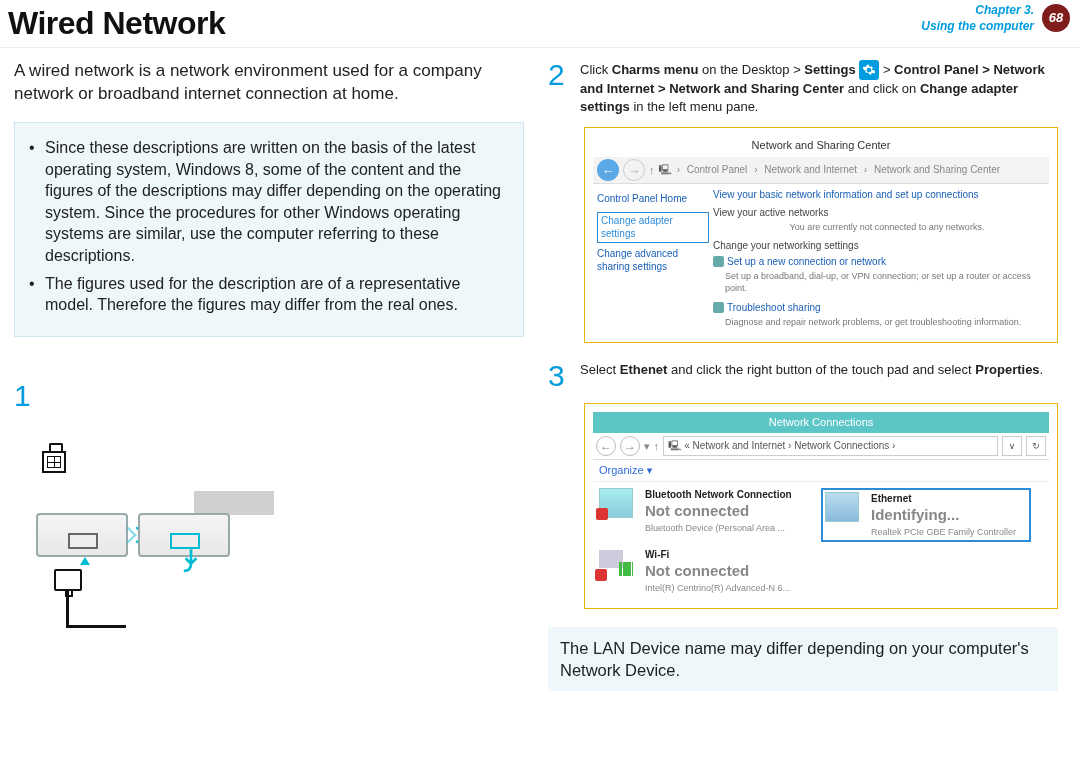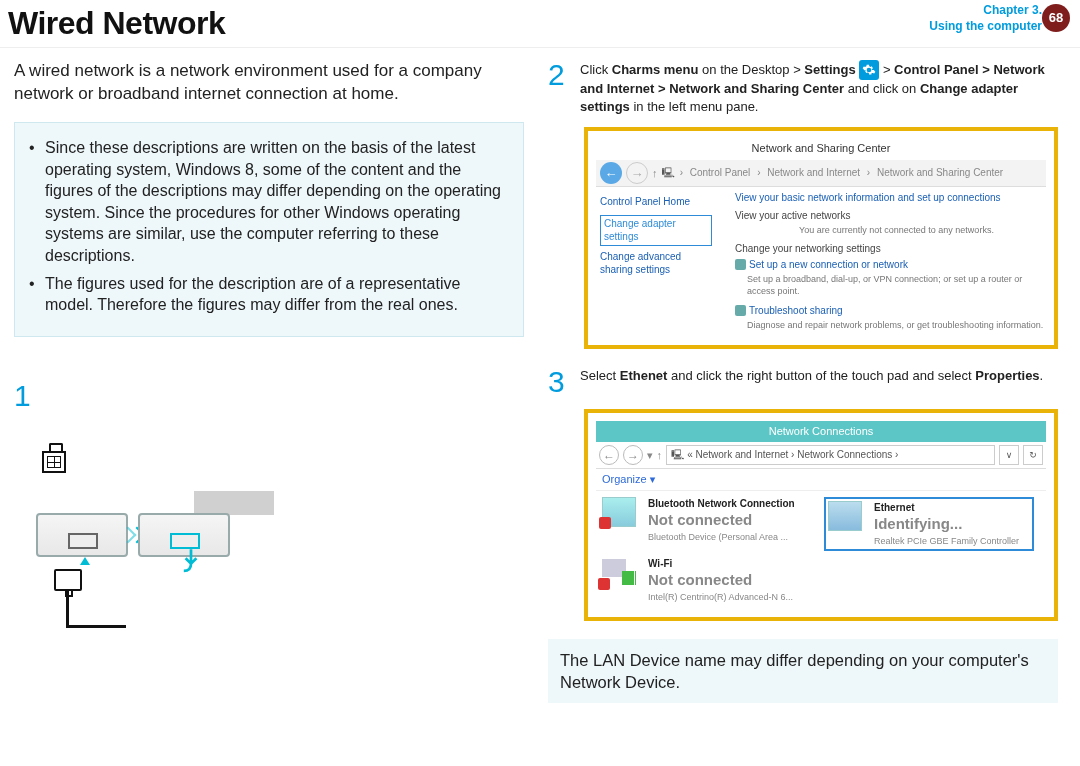--- a/index.html
+++ b/index.html
@@ -27,21 +27,22 @@
     letter-spacing: -0.5px;
   }
   .chapter {
     text-align: right;
     font-size: 12px;
     line-height: 1.35;
     color: #009cde;
     font-weight: 700;
     display: flex;
     align-items: center;
-    gap: 0;
+    gap: 8px;
+    font-style: italic;
   }
   .chapter-text { display:inline-block; }
   .page-num {
     display: inline-flex;
     align-items: center;
     justify-content: center;
     width: 28px; height: 28px;
     border-radius: 50%;
     background: #7f1d1d;
     color: #fff;
@@ -168,21 +169,21 @@
     position:absolute; top:140px; left:30px;
     width:3px; height:36px; background:#111;
   }
   .cable::after {
     content:""; position:absolute; top:34px; left:0;
     width:60px; height:3px; background:#111;
   }
 
   
   .shot {
-    border: 4px solid #eab308;
+    border: 1px solid #eab308;
     background: #fff;
     padding: 8px;
     margin: 6px 0 18px 36px;
     font-size: 11px;
     color: #555;
   }
   .shot .title-strip {
     text-align:center; font-size:11px; color:#333; padding:2px 0 4px;
   }
   .shot .win-row {
@@ -195,21 +196,21 @@
     background:#5aa9e6;color:#fff;display:flex;align-items:center;justify-content:center;
     font-size:13px;
   }
   .win-row .fwd-btn {
     width:22px;height:22px;border-radius:50%;
     border:1px solid #ccc;color:#aaa;display:flex;align-items:center;justify-content:center;
     font-size:13px;
   }
   .win-row .crumb { font-size:10px; }
   .win-row .crumb span { color:#888; margin:0 2px;}
-  .sharing-body { display:flex; gap:19px; }
+  .sharing-body { display:flex; gap:0; }
   .side-pane { width:120px; padding:4px; font-size:10px; color:#1a5fb4;}
   .side-pane .home { margin-bottom:6px;}
   .side-pane .boxed {
     border:1.5px solid #2e8bd8; padding:1px 3px; display:inline-block;
     color:#2e8bd8; margin-bottom:4px;
   }
   .main-pane { flex:1; }
   .main-pane .head { color:#1a5fb4; font-size:10px; margin-bottom:4px;}
   .main-pane .line { font-size:10px; color:#444; margin-bottom:2px;}
   .main-pane .sub { font-size:9px; color:#777; margin:0 0 6px 12px;}

